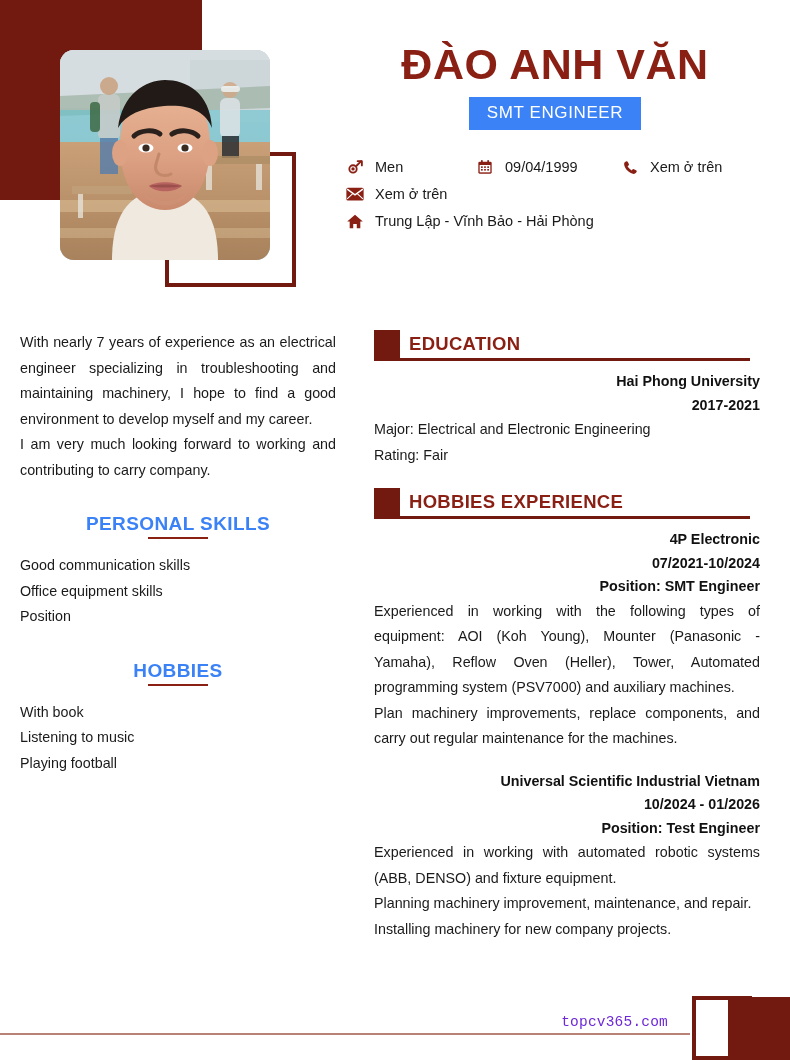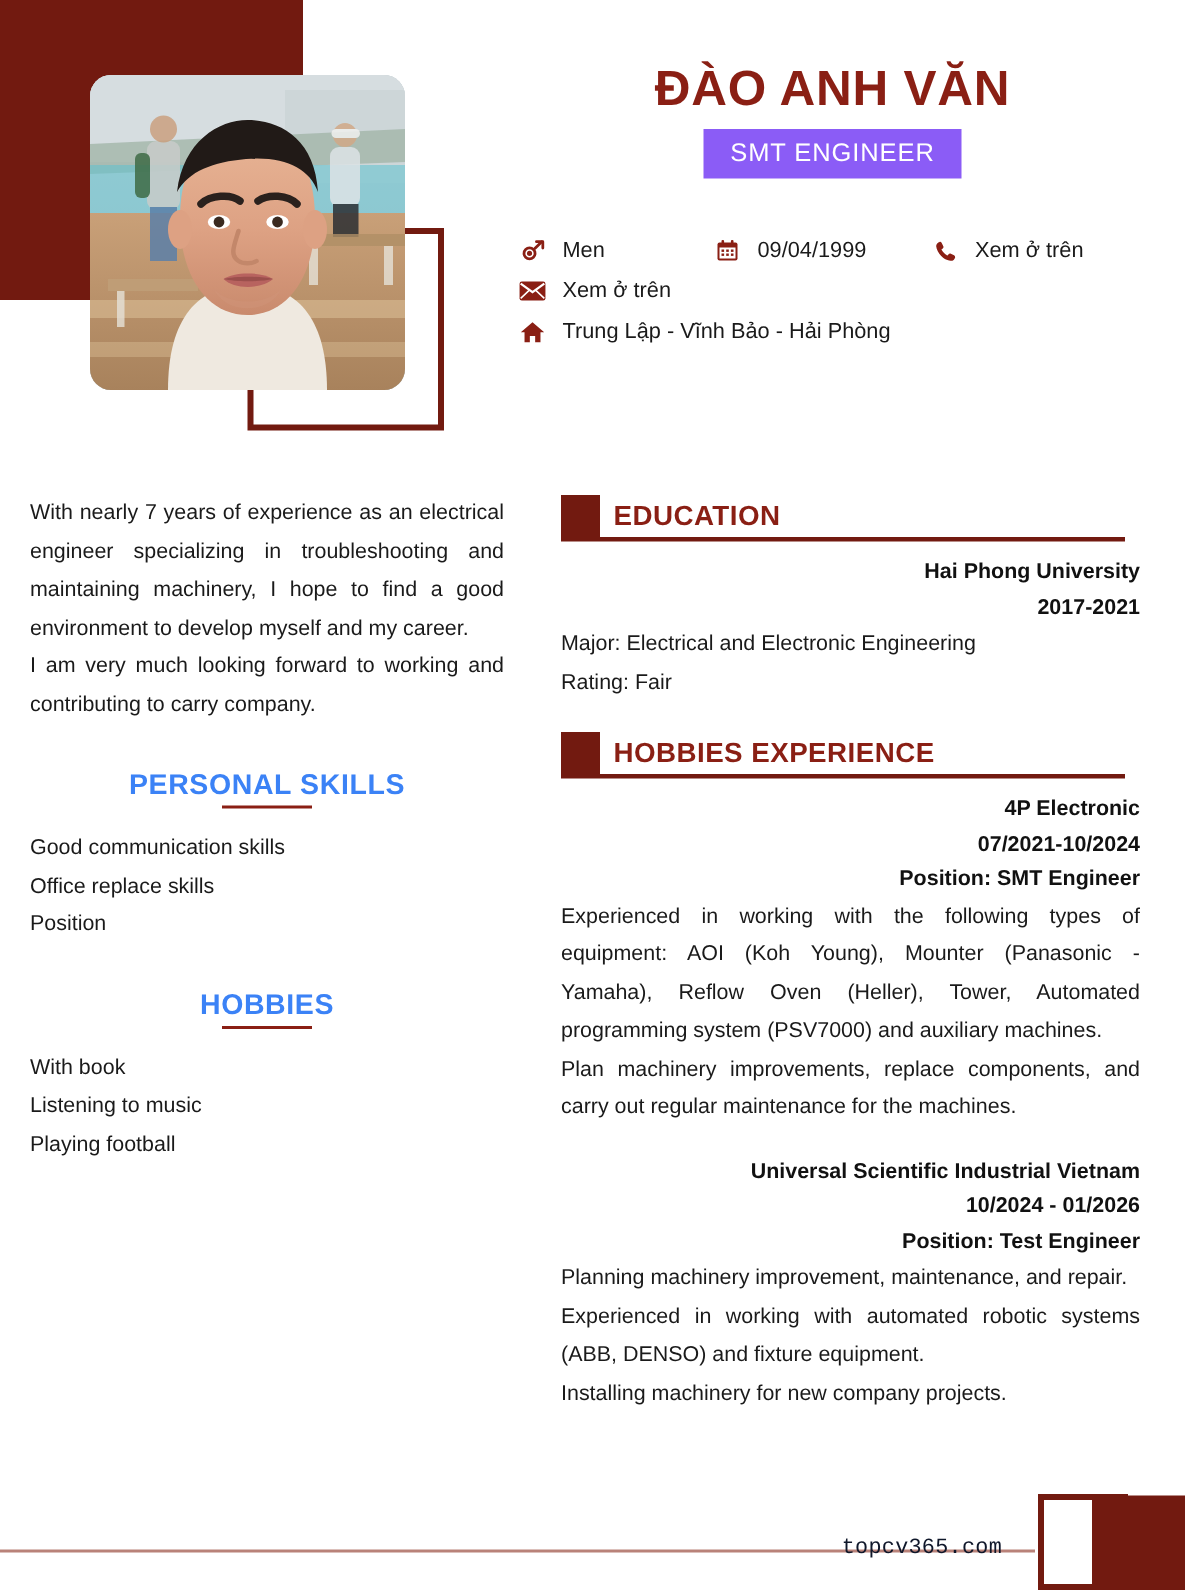--- a/index.html
+++ b/index.html
@@ -61,34 +61,34 @@
   .photo-svg { display: block; width: 210px; height: 210px; }
 
   
   .header {
     position: absolute;
     left: 340px; top: 40px;
     width: 430px;
   }
   .cv-name {
     margin: 0;
-    font-size: 33px;
+    font-size: 43px;
     font-weight: bold;
     letter-spacing: 0.5px;
     color: #8a1f14;
     text-align: center;
     line-height: 1.15;
   }
   .title-row {
     text-align: center;
     margin-top: 8px;
   }
   .cv-title {
     display: inline-block;
-    background: #8b5cf6;
+    background: #3b82f6;
     color: #ffffff;
     font-size: 17px;
     letter-spacing: 0.6px;
     padding: 6px 18px 7px 18px;
   }
 
   
   .contact {
     position: absolute;
     left: 345px; top: 158px;
@@ -218,24 +218,24 @@
   }
   .footer-rule {
     position: absolute;
     left: 0; top: 19px;
     width: 690px;
     height: 2px;
     background: #b98279;
   }
   .footer-text {
     position: absolute;
-    right: 122px; top: 10px;
+    right: 122px; top: 0;
     font-family: "Liberation Mono", monospace;
     font-size: 14.5px;
-    color: #0f172a;
+    color: #6d28d9;
     letter-spacing: 0.2px;
   }
 </style>
 </head>
 <body>
 
 <div class="page">
 
   <div class="corner-block-tl"></div>
   <div class="corner-outline-tl"></div>
@@ -380,21 +380,21 @@
       <p>With nearly 7 years of experience as an electrical engineer specializing in troubleshooting and maintaining machinery, I hope to find a good environment to develop myself and my career.</p>
       <p>I am very much looking forward to working and contributing to carry company.</p>
     </div>
 
     <div class="left-heading">
       <span class="lh-text">PERSONAL SKILLS</span>
       <div class="lh-rule"></div>
     </div>
     <ul class="left-list">
       <li>Good communication skills</li>
-      <li>Office replace skills</li>
+      <li>Office equipment skills</li>
       <li>Position</li>
     </ul>
 
     <div class="left-heading">
       <span class="lh-text">HOBBIES</span>
       <div class="lh-rule"></div>
     </div>
     <ul class="left-list">
       <li>With book</li>
       <li>Listening to music</li>
@@ -430,22 +430,22 @@
         <div class="entry-line">07/2021-10/2024</div>
         <div class="entry-line">Position: SMT Engineer</div>
         <p>Experienced in working with the following types of equipment: AOI (Koh Young), Mounter (Panasonic - Yamaha), Reflow Oven (Heller), Tower, Automated programming system (PSV7000) and auxiliary machines.</p>
         <p>Plan machinery improvements, replace components, and carry out regular maintenance for the machines.</p>
       </div>
 
       <div class="entry">
         <div class="entry-line">Universal Scientific Industrial Vietnam</div>
         <div class="entry-line">10/2024 - 01/2026</div>
         <div class="entry-line">Position: Test Engineer</div>
+        <p>Experienced in working with automated robotic systems (ABB, DENSO) and fixture equipment.</p>
         <p>Planning machinery improvement, maintenance, and repair.</p>
-        <p>Experienced in working with automated robotic systems (ABB, DENSO) and fixture equipment.</p>
         <p class="plain">Installing machinery for new company projects.</p>
       </div>
     </div>
   </div>
 
   <div class="footer">
     <div class="footer-rule"></div>
     <div class="footer-text">topcv365.com</div>
   </div>
 

